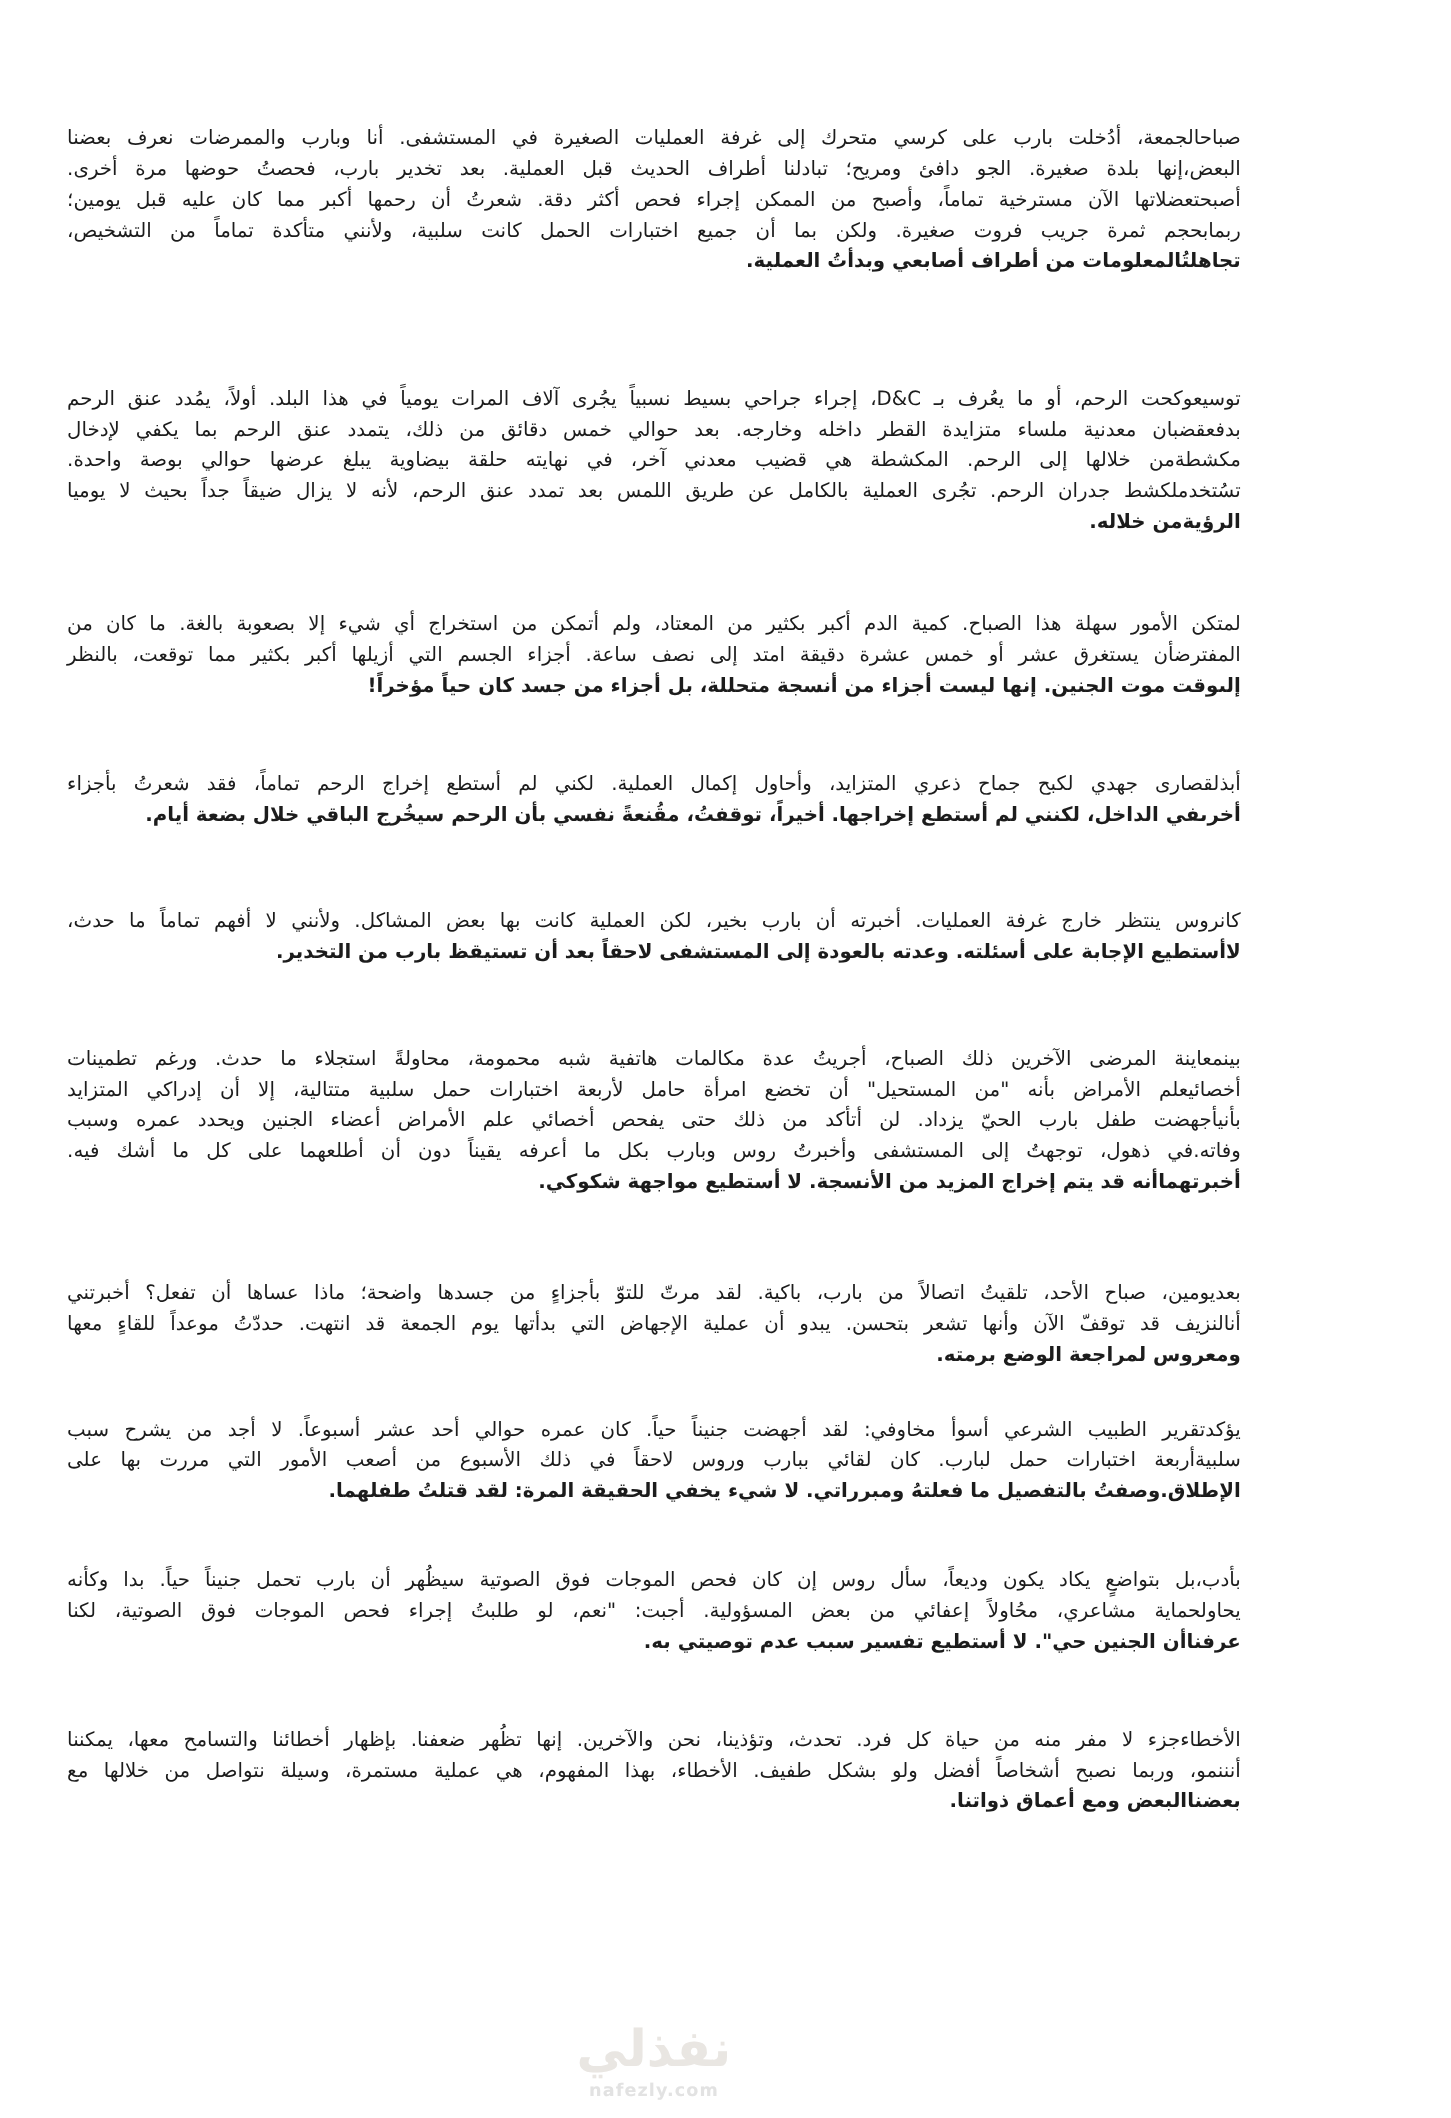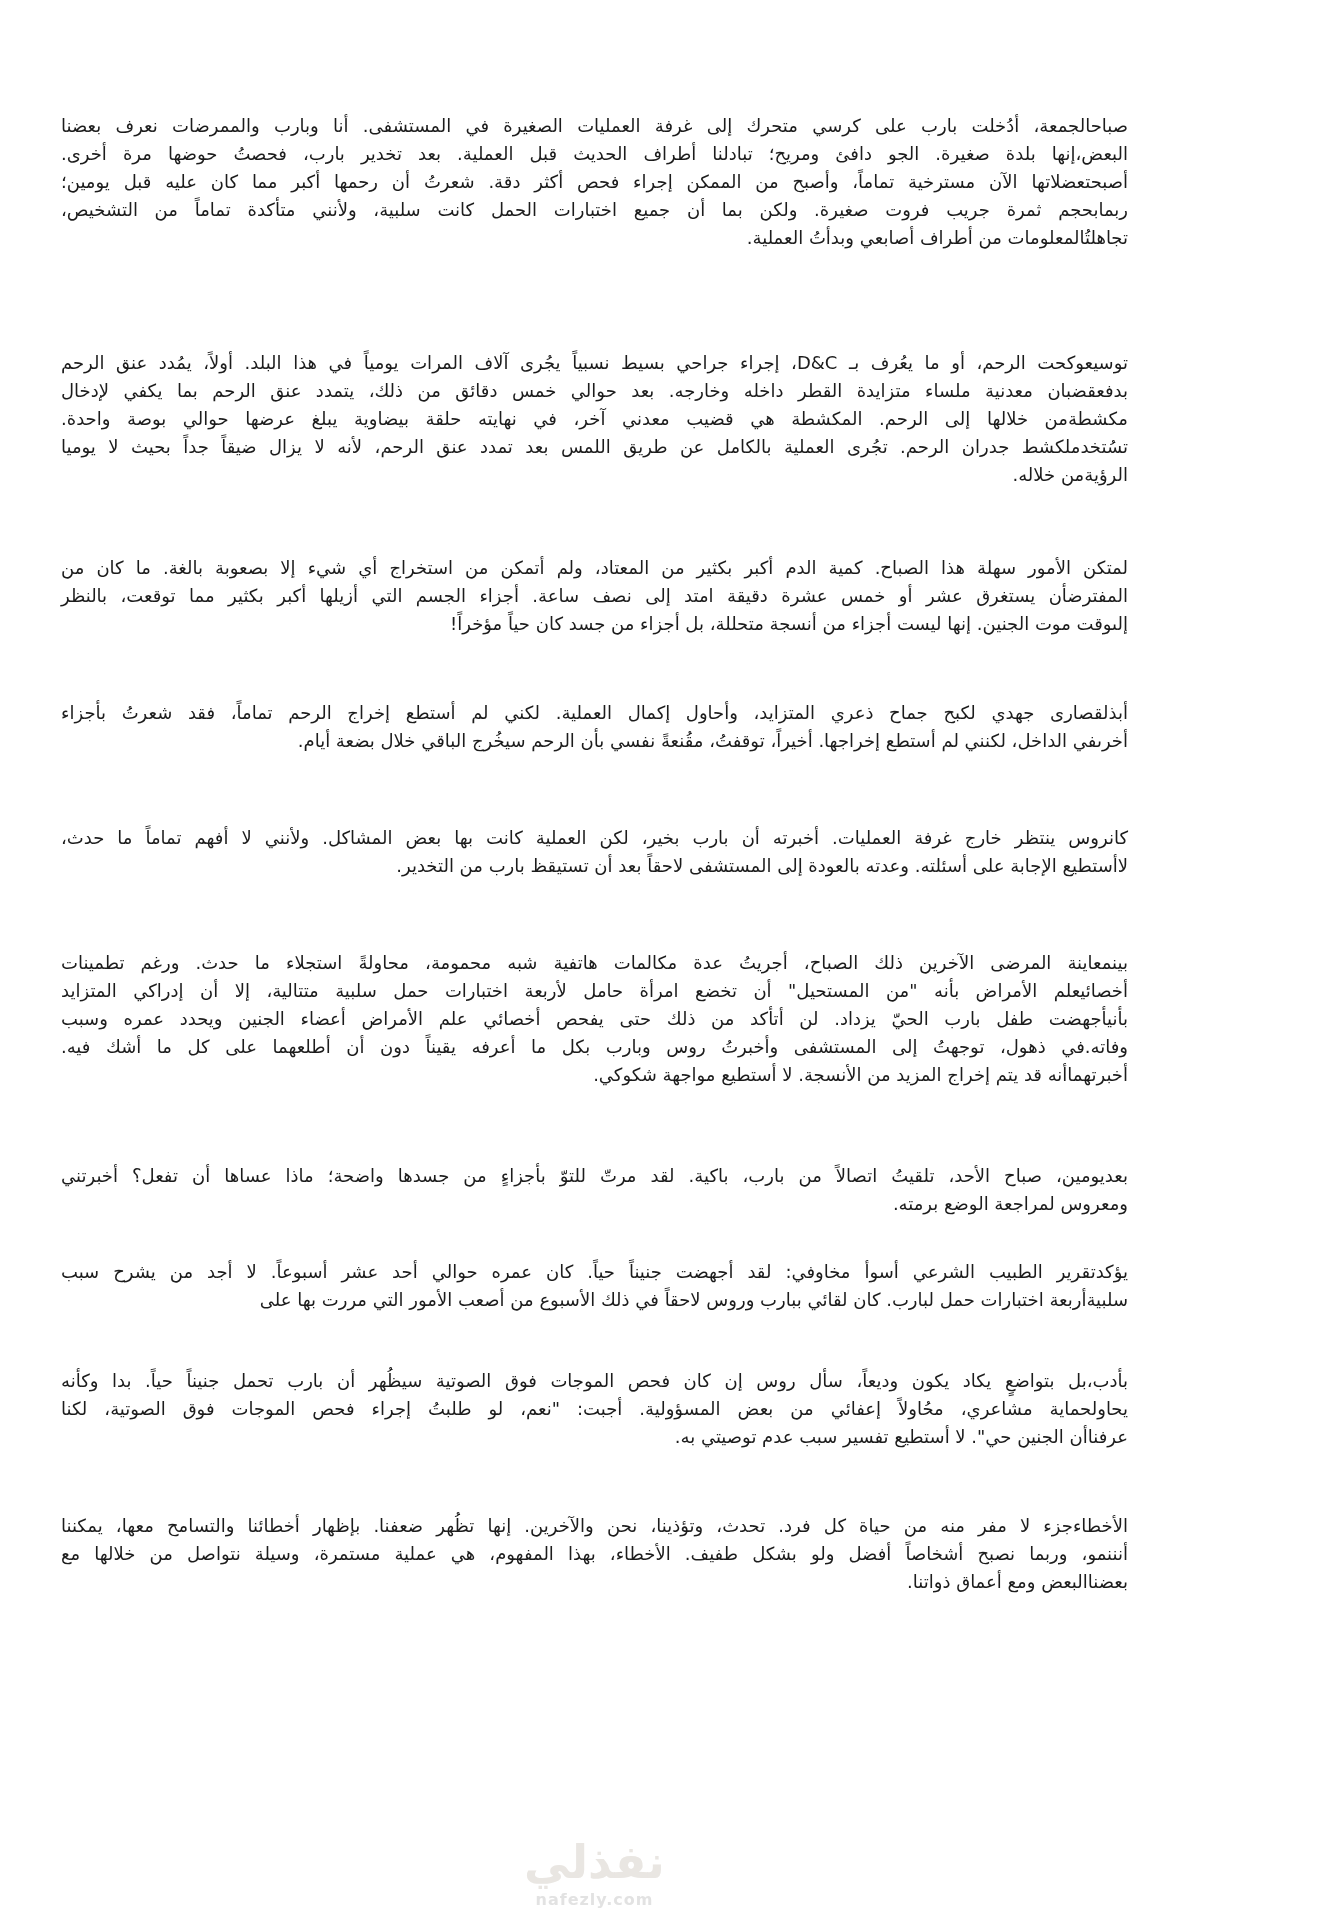--- a/index.html
+++ b/index.html
@@ -44,20 +44,21 @@
   .line {
     font-size: 18px;
     line-height: 28px;
     text-align: justify;
     text-align-last: justify;
     white-space: normal;
   }
   .paragraph .line:last-child {
     text-align: center;
     text-align-last: right;
+    font-weight: bold;
   }
   .watermark {
     position: absolute;
     top: 1836px;
     left: 0;
     width: 100%;
     text-align: center;
     pointer-events: none;
   }
   .watermark-logo {
@@ -109,25 +110,27 @@
       </div>
       <div class="paragraph">
         <div class="line">بينمعاينة المرضى الآخرين ذلك الصباح، أجريتُ عدة مكالمات هاتفية شبه محمومة، محاولةً استجلاء ما حدث. ورغم تطمينات</div>
         <div class="line">أخصائيعلم الأمراض بأنه "من المستحيل" أن تخضع امرأة حامل لأربعة اختبارات حمل سلبية متتالية، إلا أن إدراكي المتزايد</div>
         <div class="line">بأنيأجهضت طفل بارب الحيّ يزداد. لن أتأكد من ذلك حتى يفحص أخصائي علم الأمراض أعضاء الجنين ويحدد عمره وسبب</div>
         <div class="line">وفاته.في ذهول، توجهتُ إلى المستشفى وأخبرتُ روس وبارب بكل ما أعرفه يقيناً دون أن أطلعهما على كل ما أشك فيه.</div>
         <div class="line">أخبرتهماأنه قد يتم إخراج المزيد من الأنسجة. لا أستطيع مواجهة شكوكي.</div>
       </div>
       <div class="paragraph">
         <div class="line">بعديومين، صباح الأحد، تلقيتُ اتصالاً من بارب، باكية. لقد مرتّ للتوّ بأجزاءٍ من جسدها واضحة؛ ماذا عساها أن تفعل؟ أخبرتني</div>
+        <div class="line">أنالنزيف قد توقفّ الآن وأنها تشعر بتحسن. يبدو أن عملية الإجهاض التي بدأتها يوم الجمعة قد انتهت. حددّتُ موعداً للقاءٍ معها</div>
         <div class="line">ومعروس لمراجعة الوضع برمته.</div>
       </div>
       <div class="paragraph">
         <div class="line">يؤكدتقرير الطبيب الشرعي أسوأ مخاوفي: لقد أجهضت جنيناً حياً. كان عمره حوالي أحد عشر أسبوعاً. لا أجد من يشرح سبب</div>
         <div class="line">سلبيةأربعة اختبارات حمل لبارب. كان لقائي ببارب وروس لاحقاً في ذلك الأسبوع من أصعب الأمور التي مررت بها على</div>
+        <div class="line">الإطلاق.وصفتُ بالتفصيل ما فعلتهُ ومبرراتي. لا شيء يخفي الحقيقة المرة: لقد قتلتُ طفلهما.</div>
       </div>
       <div class="paragraph">
         <div class="line">بأدب،بل بتواضعٍ يكاد يكون وديعاً، سأل روس إن كان فحص الموجات فوق الصوتية سيظُهر أن بارب تحمل جنيناً حياً. بدا وكأنه</div>
         <div class="line">يحاولحماية مشاعري، محُاولاً إعفائي من بعض المسؤولية. أجبت: "نعم، لو طلبتُ إجراء فحص الموجات فوق الصوتية، لكنا</div>
         <div class="line">عرفناأن الجنين حي". لا أستطيع تفسير سبب عدم توصيتي به.</div>
       </div>
       <div class="paragraph">
         <div class="line">الأخطاءجزء لا مفر منه من حياة كل فرد. تحدث، وتؤذينا، نحن والآخرين. إنها تظُهر ضعفنا. بإظهار أخطائنا والتسامح معها، يمكننا</div>
         <div class="line">أنننمو، وربما نصبح أشخاصاً أفضل ولو بشكل طفيف. الأخطاء، بهذا المفهوم، هي عملية مستمرة، وسيلة نتواصل من خلالها مع</div>
         <div class="line">بعضناالبعض ومع أعماق ذواتنا.</div>

